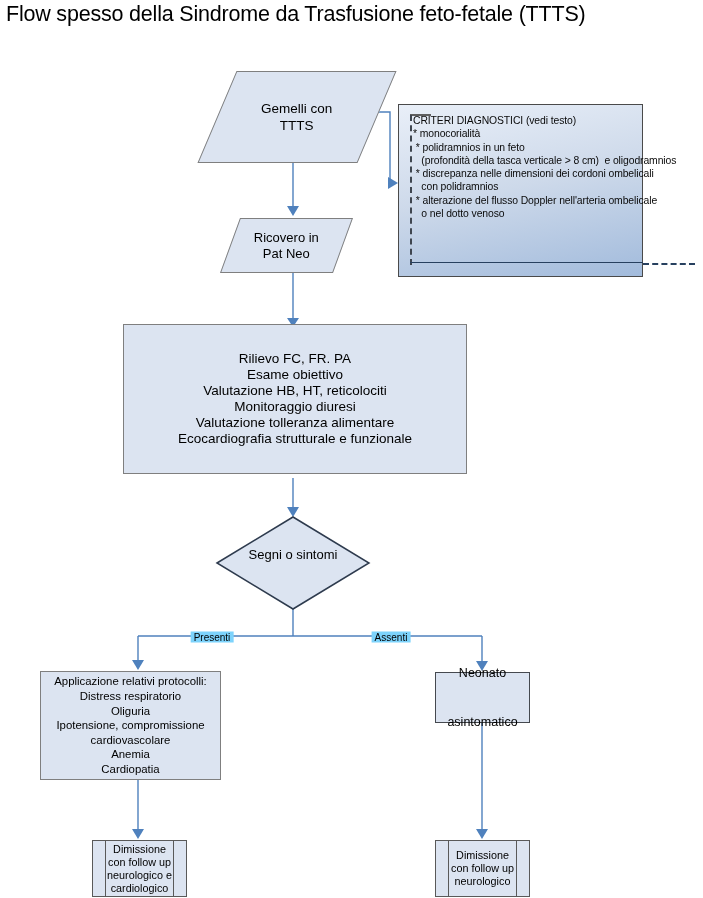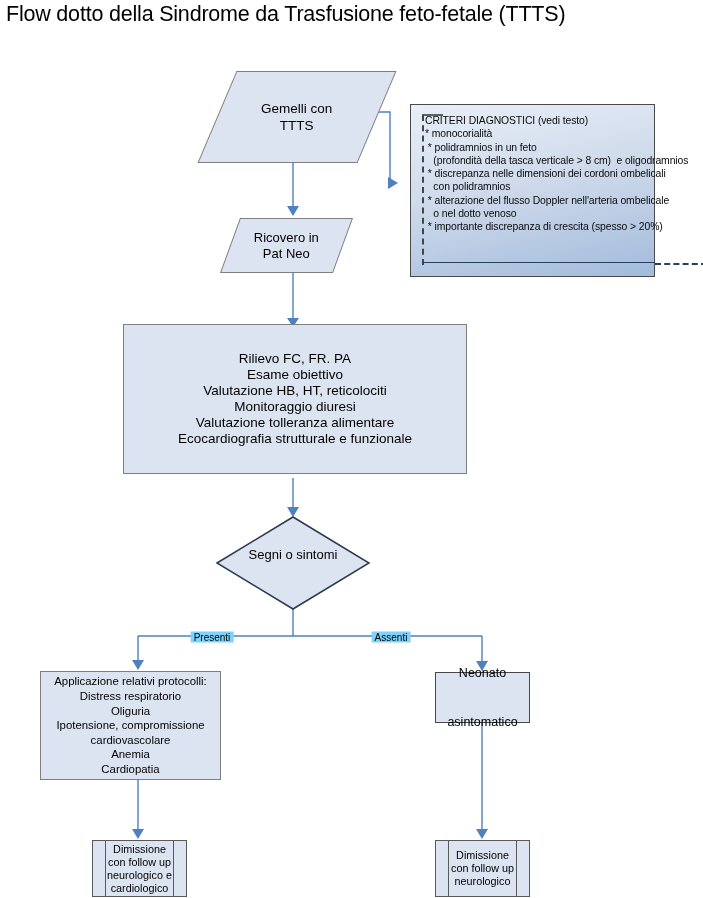--- a/index.html
+++ b/index.html
@@ -24,21 +24,21 @@
   .neonato{left:435px;top:672px;width:95px;height:51px;font-size:12.5px;line-height:16px;border-color:#45494f;gap:33px;}
 
   
   .predef{font-size:10.8px;line-height:13px;border-color:#595959;}
   .predef-left{left:92px;top:840px;width:95px;height:57px;}
   .predef-right{left:435px;top:840px;width:95px;height:57px;}
   .pbar{position:absolute;top:0;bottom:0;width:0;border-left:1.5px solid #595959;}
   .pbar.l{left:12px;} .pbar.r{right:12px;}
 
   
-  .criteria{position:absolute;left:410px;top:104px;width:245px;height:173px;box-sizing:border-box;
+  .criteria{position:absolute;left:398px;top:104px;width:245px;height:173px;box-sizing:border-box;
             border:1.8px solid #4a4a4a;
             background:linear-gradient(168deg,#e9eff8 0%,#cdd9ea 48%,#a2bbdc 100%);}
   .criteria-text{position:absolute;left:14px;top:9px;font-size:10.4px;line-height:13.3px;
                  letter-spacing:-0.1px;color:#0a0a0a;}
   .criteria-text div{white-space:pre;}
   .bracket-tick{position:absolute;left:11px;top:9px;width:21px;height:0;border-top:2px solid #5f5f5f;}
   .bracket-left{position:absolute;left:11px;top:10px;height:150px;width:0;border-left:2px dashed #3f4650;}
   .bracket-bottom-solid{position:absolute;left:11px;top:157px;width:233px;height:0;border-top:1.6px solid #27405f;}
   .bracket-bottom-dash{position:absolute;left:244px;top:158px;width:52px;height:0;border-top:2px dashed #27405f;}
 
@@ -53,21 +53,21 @@
   .branch-label{position:absolute;transform:translate(-50%,-50%);font-size:10px;color:#000;
                 background:#7dd3fc;padding:0 3px;white-space:nowrap;}
   .lbl-presenti{left:212px;top:637px;}
   .lbl-assenti{left:391px;top:637px;}
 </style>
 </head>
 <body>
 
 <div class="canvas">
 
-  <h1 class="title">Flow dotto della Sindrome da Trasfusione feto-fetale (TTTS)</h1>
+  <h1 class="title">Flow spesso della Sindrome da Trasfusione feto-fetale (TTTS)</h1>
 
   <svg class="connectors" viewBox="0 0 703 898" xmlns="http://www.w3.org/2000/svg">
     <g stroke="#4f81bd" stroke-width="1.4" fill="none">
 
       <line x1="293" y1="163" x2="293" y2="208"></line>
 
       <polyline points="372,112 390,112 390,183 393,183"></polyline>
 
       <line x1="293" y1="273" x2="293" y2="320"></line>
 
@@ -108,21 +108,20 @@
     <div class="bracket-bottom-dash"></div>
     <div class="criteria-text">
       <div>CRITERI DIAGNOSTICI (vedi testo)</div>
       <div>* monocorialità</div>
       <div> * polidramnios in un feto</div>
       <div>   (profondità della tasca verticale &gt; 8 cm)  e oligodramnios</div>
       <div> * discrepanza nelle dimensioni dei cordoni ombelicali</div>
       <div>   con polidramnios</div>
       <div> * alterazione del flusso Doppler nell'arteria ombelicale</div>
       <div>   o nel dotto venoso</div>
-      <div> * importante discrepanza di crescita (spesso &gt; 20%)</div>
     </div>
   </div>
 
   <div class="node para2">
     <div class="unskew">
       <div>Ricovero in</div>
       <div>Pat Neo</div>
     </div>
   </div>
 

